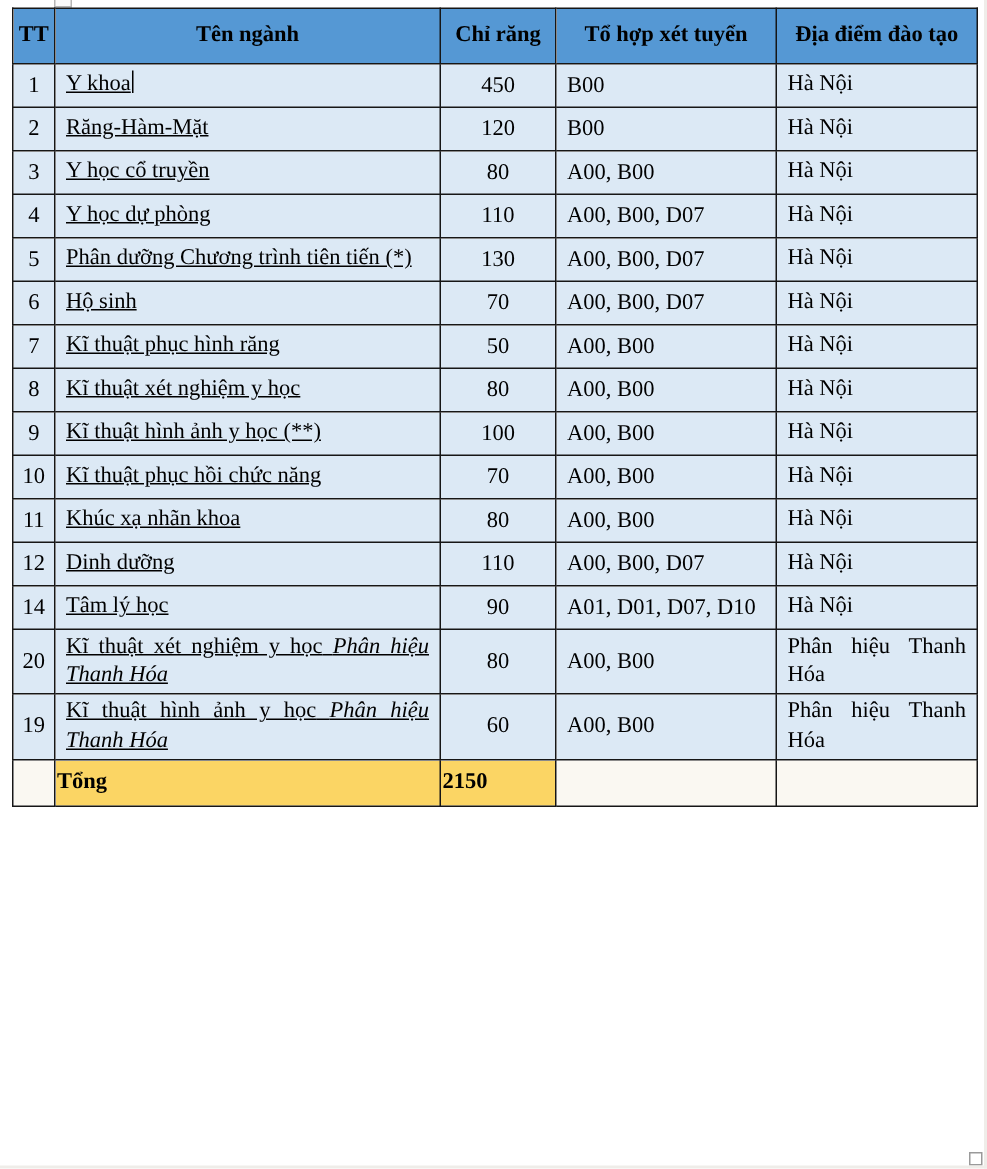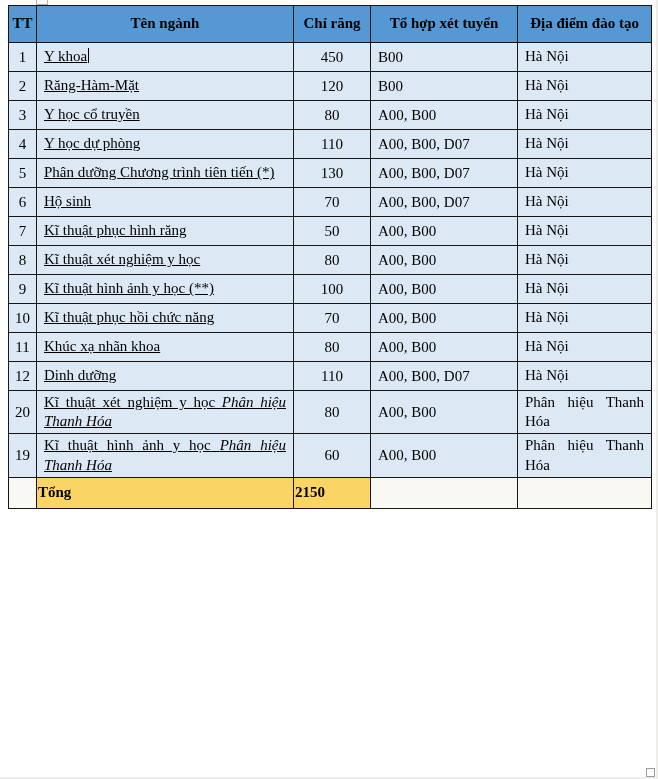--- a/index.html
+++ b/index.html
@@ -187,20 +187,27 @@
         <td class="loc-cell">Hà Nội</td>
       </tr>
       <tr class="body-row">
         <td class="tt-cell">12</td>
         <td class="name-cell"><span>Dinh dưỡng</span></td>
         <td class="quota-cell">110</td>
         <td class="combo-cell">A00, B00, D07</td>
         <td class="loc-cell">Hà Nội</td>
       </tr>
       <tr class="body-row">
+        <td class="tt-cell">14</td>
+        <td class="name-cell"><span>Tâm lý học</span></td>
+        <td class="quota-cell">90</td>
+        <td class="combo-cell">A01, D01, D07, D10</td>
+        <td class="loc-cell">Hà Nội</td>
+      </tr>
+      <tr class="body-row">
         <td class="tt-cell">20</td>
         <td class="name-cell"><span>Kĩ thuật xét nghiệm y học</span> <span class="it">Phân hiệu Thanh Hóa</span></td>
         <td class="quota-cell">80</td>
         <td class="combo-cell">A00, B00</td>
         <td class="loc-cell">Phân hiệu Thanh Hóa</td>
       </tr>
       <tr class="body-row">
         <td class="tt-cell">19</td>
         <td class="name-cell"><span>Kĩ thuật hình ảnh y học</span> <span class="it">Phân hiệu Thanh Hóa</span></td>
         <td class="quota-cell">60</td>

